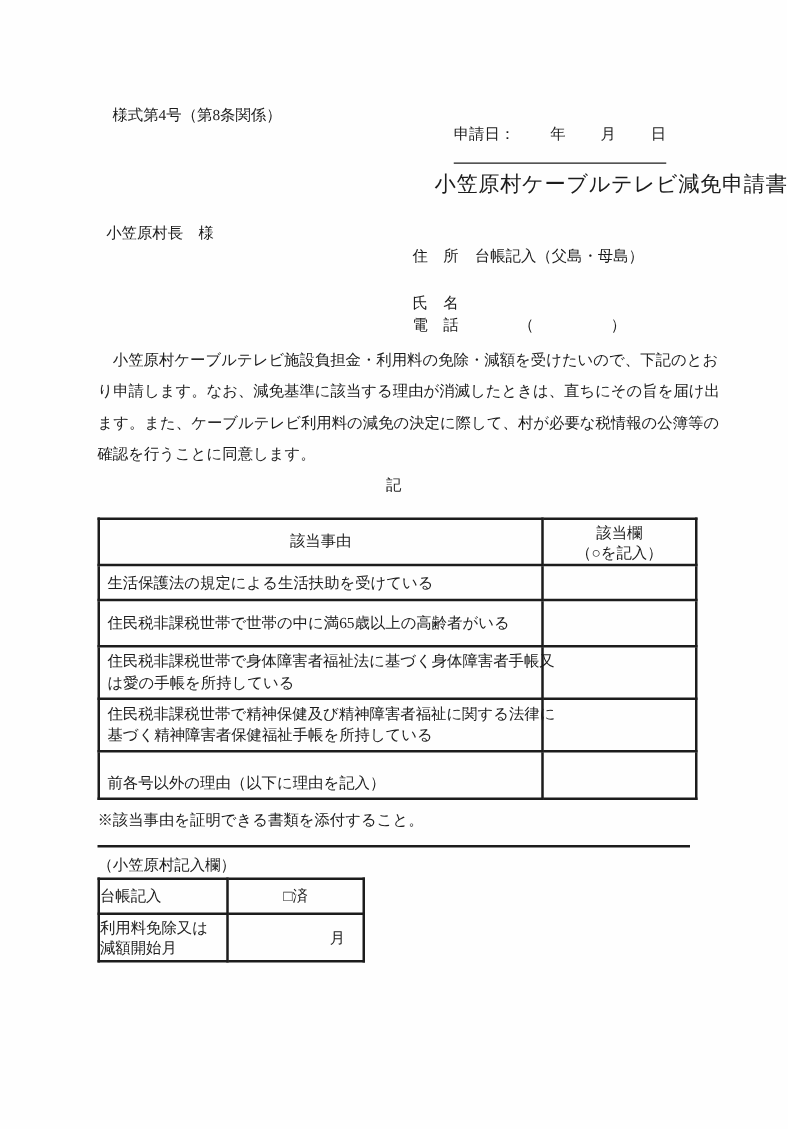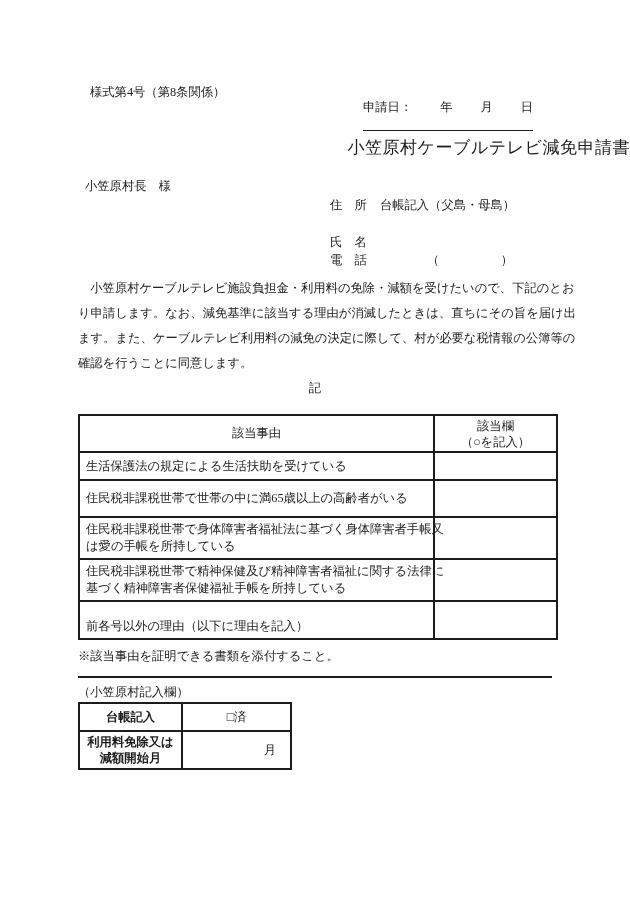--- a/index.html
+++ b/index.html
@@ -24,21 +24,21 @@
     display:flex; justify-content:space-between; align-items:flex-end;
   }
 
   .doc-title { left:0; top:136px; width:630px; text-align:right; font-size:17px; letter-spacing:0.5px; }
 
   .addressee { left:85px; top:178px; }
 
   .applicant-row { left:330px; display:flex; }
   .row-address { top:197px; }
   .row-name { top:234px; }
-  .row-phone { top:252px;gap:12px; }
+  .row-phone { top:252px; }
   .applicant-label { white-space:pre; }
   .address-value { margin-left:13px; white-space:pre; }
   .phone-value { margin-left:48px; white-space:pre; }
 
   .body-paragraph {
     left:78px; top:276px; width:552px;
     line-height:25px; white-space:pre;
   }
 
   .record-marker { left:0; top:380px; width:630px; text-align:center; }
@@ -57,21 +57,21 @@
   .footnote { left:78px; top:648px; }
 
   .section-rule { left:78px; top:676px; width:474px; height:2px; background:#1c1c1c; }
 
   .office-label { left:78px; top:684px; }
 
   .office-table { position:absolute; left:78px; top:702px; width:212px; }
   .office-table td { border:2px solid #1c1c1c; }
   .col-office-label { width:103px; }
   .col-office-value { width:109px; }
-  .office-label-cell { text-align:center; vertical-align:middle; white-space:pre-line; line-height:16px; padding:2px 0;font-weight:bold; }
+  .office-label-cell { text-align:left; vertical-align:middle; white-space:pre-line; line-height:16px; padding:2px 0; }
   .office-value-center { text-align:center; vertical-align:middle; }
   .office-value-right { text-align:right; vertical-align:middle; padding-right:14px; }
 </style>
 </head>
 <body>
 
 <div class="page">
 
   <div class="abs form-number">様式第4号（第8条関係）</div>
 

